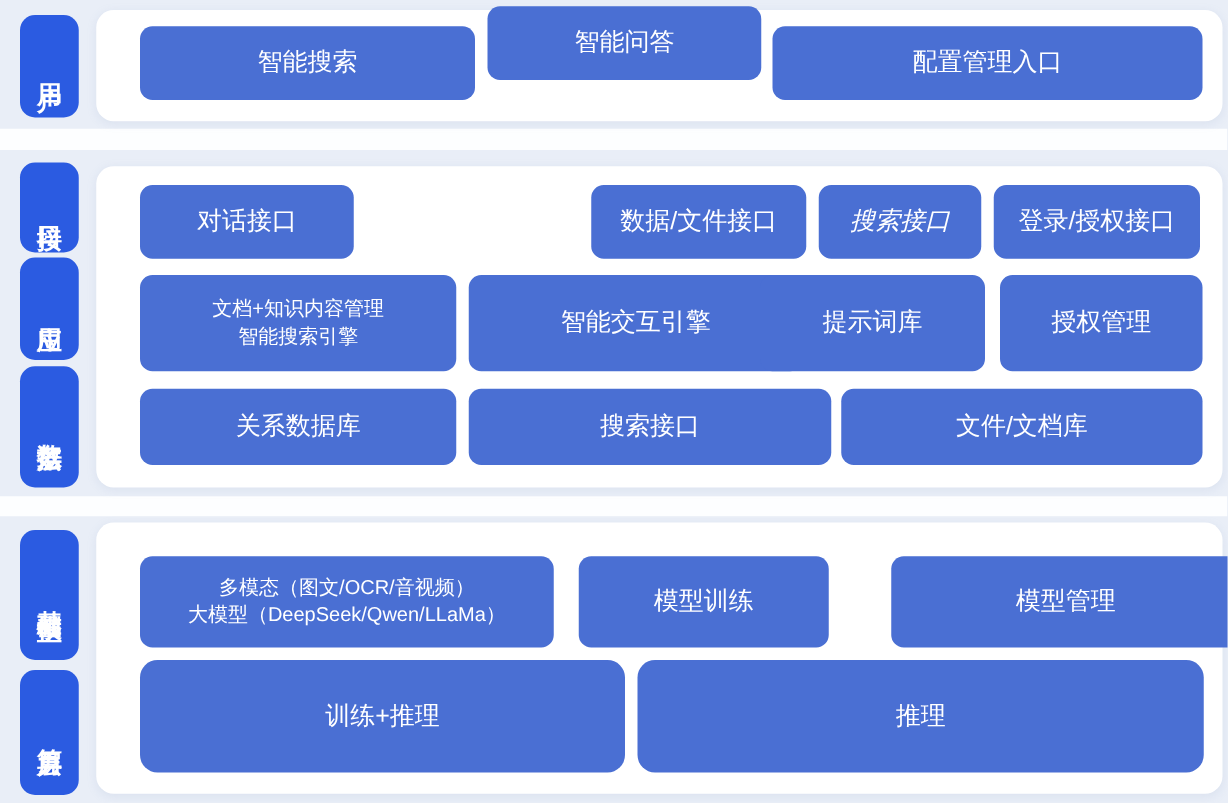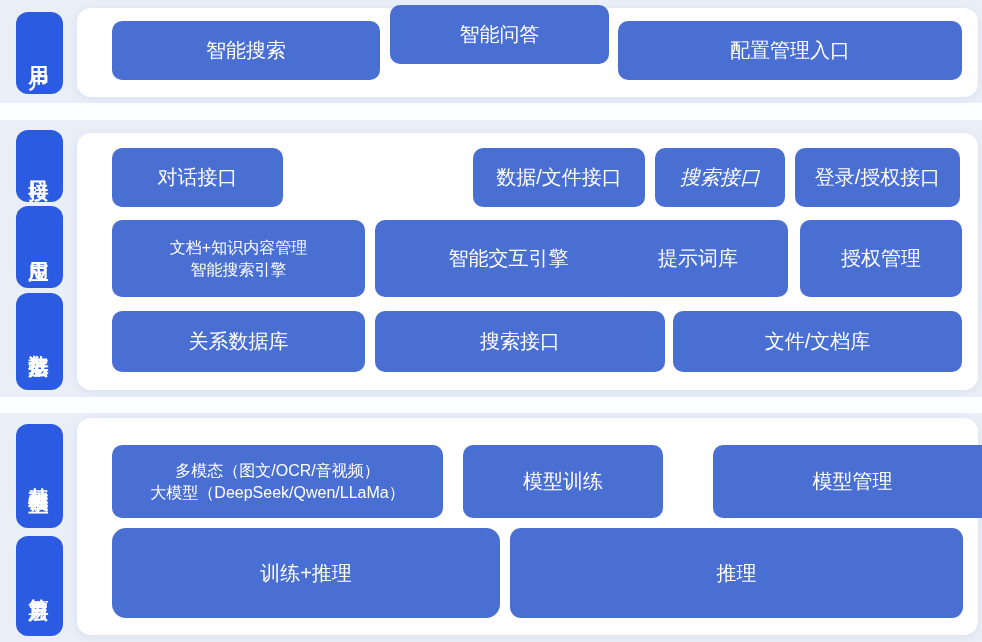--- a/index.html
+++ b/index.html
@@ -92,15 +92,15 @@
   <div class="block" style="top:311px;height:61px;left:112px;width:253px;">关系数据库</div>
   <div class="block" style="top:311px;height:61px;left:375px;width:290px;">搜索接口</div>
   <div class="block" style="top:311px;height:61px;left:673px;width:289px;">文件/文档库</div>
 
   <div class="block small-text" style="top:445px;height:73px;left:112px;width:331px;">多模态（图文/OCR/音视频）
 大模型（DeepSeek/Qwen/LLaMa）</div>
   <div class="block" style="top:445px;height:73px;left:463px;width:200px;">模型训练</div>
   <div class="block" style="top:445px;height:73px;left:713px;width:279px;">模型管理</div>
 
   <div class="block big-radius" style="top:528px;height:90px;left:112px;width:388px;">训练+推理</div>
-  <div class="block big-radius" style="top:528px;height:90px;left:510px;width:453px;border-radius:11px;">推理</div>
+  <div class="block big-radius" style="top:528px;height:90px;left:510px;width:453px;">推理</div>
 
 </div>
 
 </body></html>

